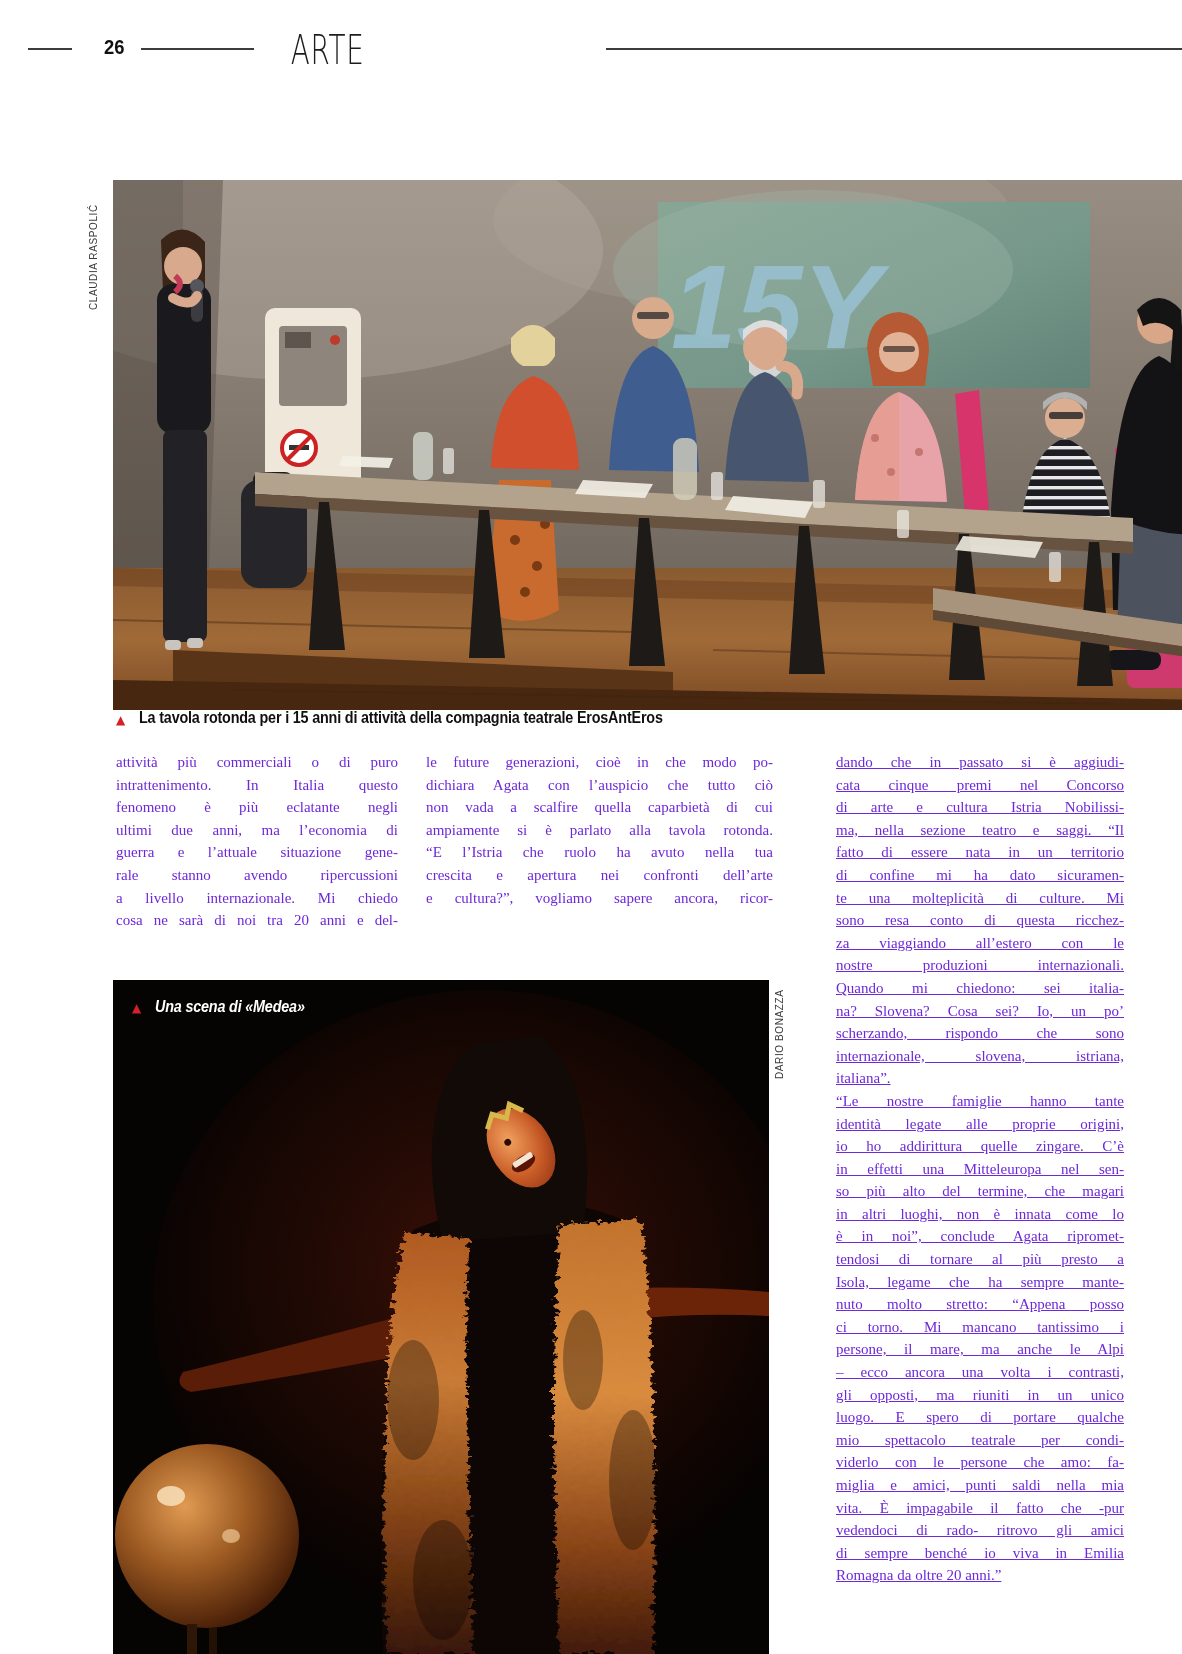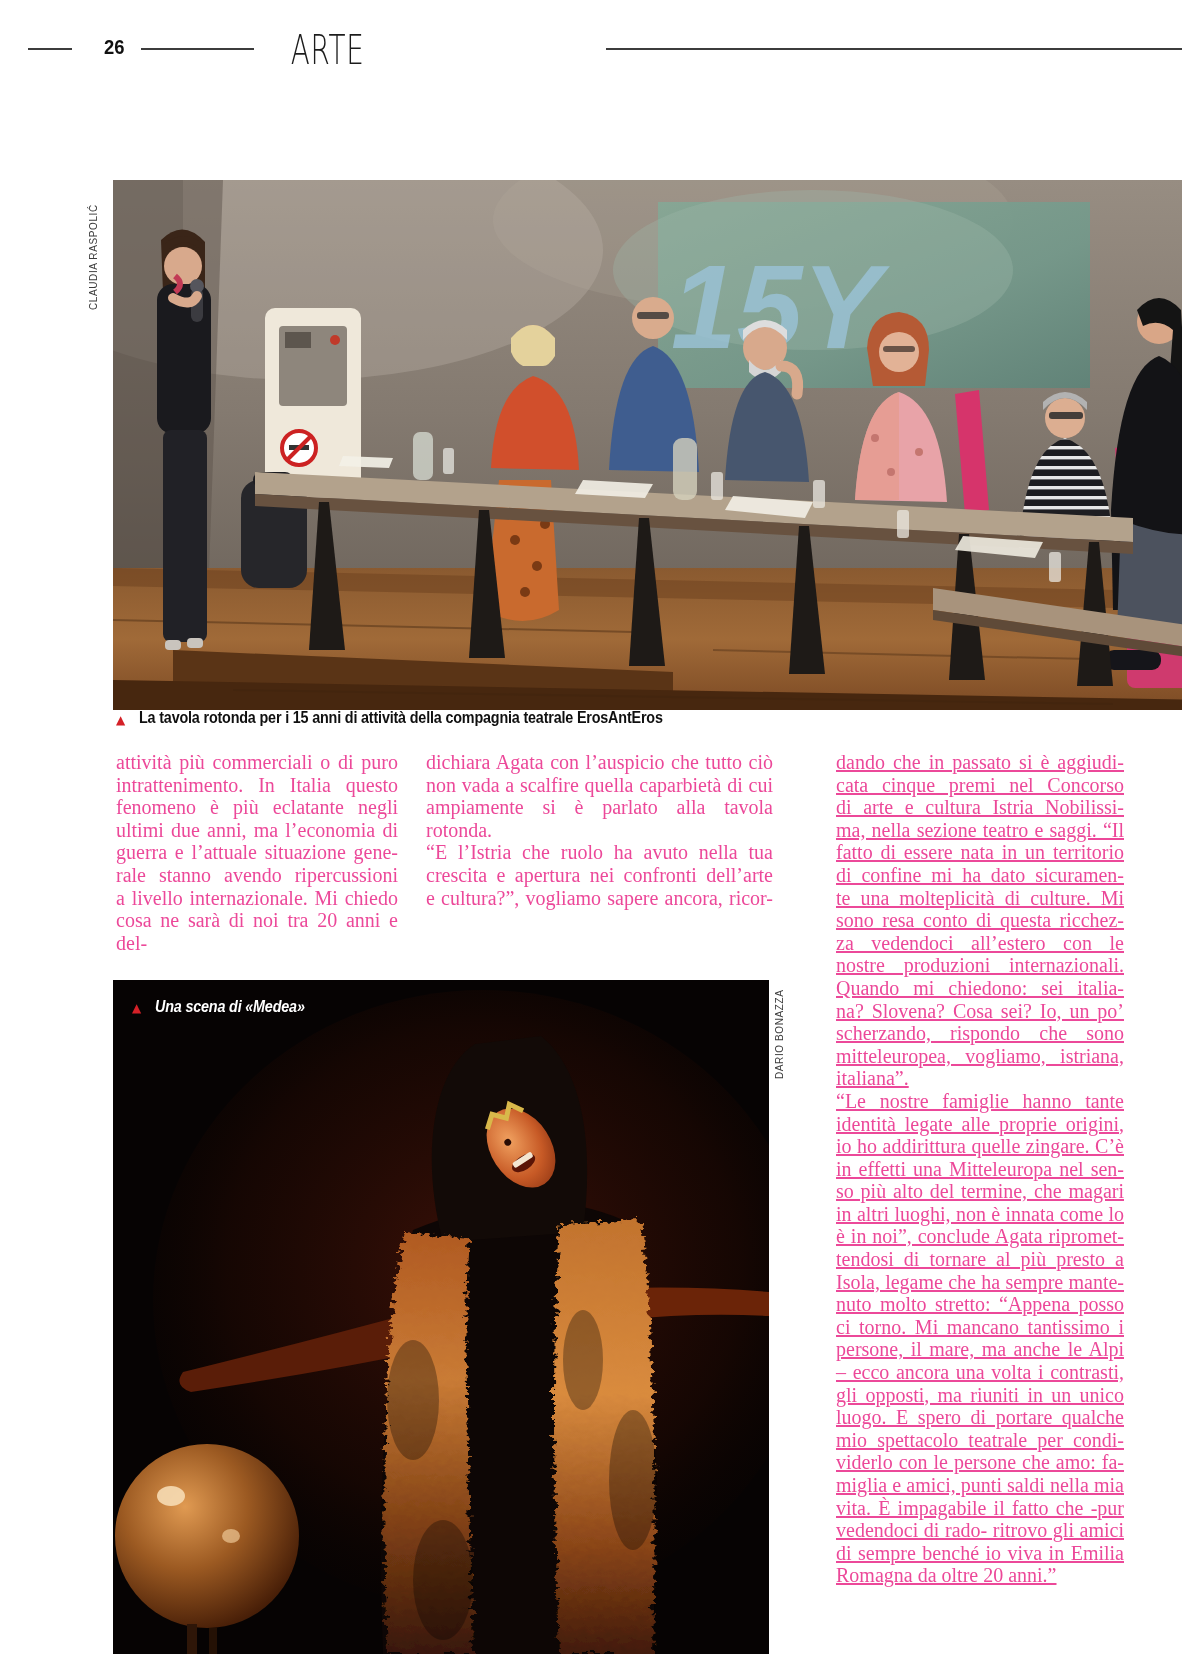--- a/index.html
+++ b/index.html
@@ -25,21 +25,21 @@
 
   
   .cap-marker{position:absolute;color:#d42027;font-size:12px;
               font-family:"DejaVu Sans",sans-serif;}
   .caption{position:absolute;font-family:"Liberation Sans","DejaVu Sans",sans-serif;
            font-weight:bold;font-size:16.5px;color:#101010;letter-spacing:-.2px;
            transform:scaleX(.87);transform-origin:left;white-space:nowrap;}
   .caption.light{color:#ffffff;}
 
   
-  .col{position:absolute;font-size:20px;line-height:22.6px;color:#ec4899;}
+  .col{position:absolute;font-size:15px;line-height:22.6px;color:#6d28d9;}
   .line{text-align:justify;text-align-last:justify;white-space:normal;}
   .line.end{text-align-last:left;}
 </style>
 </head>
 <body>
 
 <div class="page">
 
   <div class="rule" style="left:0;top:48px;width:44px;"></div>
   <div class="page-num" style="left:76px;top:36px;">26</div>
@@ -224,42 +224,43 @@
       <div class="line">attività più commerciali o di puro</div>
       <div class="line">intrattenimento. In Italia questo</div>
       <div class="line">fenomeno è più eclatante negli</div>
       <div class="line">ultimi due anni, ma l’economia di</div>
       <div class="line">guerra e l’attuale situazione gene-</div>
       <div class="line">rale stanno avendo ripercussioni</div>
       <div class="line">a livello internazionale. Mi chiedo</div>
       <div class="line">cosa ne sarà di noi tra 20 anni e del-</div>
     </div>
   <div class="col" style="left:398px;top:751px;width:347px;">
+      <div class="line">le future generazioni, cioè in che modo po-</div>
       <div class="line">dichiara Agata con l’auspicio che tutto ciò</div>
       <div class="line">non vada a scalfire quella caparbietà di cui</div>
       <div class="line">ampiamente si è parlato alla tavola rotonda.</div>
       <div class="line">“E l’Istria che ruolo ha avuto nella tua</div>
       <div class="line">crescita e apertura nei confronti dell’arte</div>
       <div class="line">e cultura?”, vogliamo sapere ancora, ricor-</div>
     </div>
   <div class="col" style="left:808px;top:751px;width:288px;text-decoration:underline;">
       <div class="line">dando che in passato si è aggiudi-</div>
       <div class="line">cata cinque premi nel Concorso</div>
       <div class="line">di arte e cultura Istria Nobilissi-</div>
       <div class="line">ma, nella sezione teatro e saggi. “Il</div>
       <div class="line">fatto di essere nata in un territorio</div>
       <div class="line">di confine mi ha dato sicuramen-</div>
       <div class="line">te una molteplicità di culture. Mi</div>
       <div class="line">sono resa conto di questa ricchez-</div>
-      <div class="line">za vedendoci all’estero con le</div>
+      <div class="line">za viaggiando all’estero con le</div>
       <div class="line">nostre produzioni internazionali.</div>
       <div class="line">Quando mi chiedono: sei italia-</div>
       <div class="line">na? Slovena? Cosa sei? Io, un po’</div>
       <div class="line">scherzando, rispondo che sono</div>
-      <div class="line">mitteleuropea, vogliamo, istriana,</div>
+      <div class="line">internazionale, slovena, istriana,</div>
       <div class="line end">italiana”.</div>
       <div class="line">“Le nostre famiglie hanno tante</div>
       <div class="line">identità legate alle proprie origini,</div>
       <div class="line">io ho addirittura quelle zingare. C’è</div>
       <div class="line">in effetti una Mitteleuropa nel sen-</div>
       <div class="line">so più alto del termine, che magari</div>
       <div class="line">in altri luoghi, non è innata come lo</div>
       <div class="line">è in noi”, conclude Agata ripromet-</div>
       <div class="line">tendosi di tornare al più presto a</div>
       <div class="line">Isola, legame che ha sempre mante-</div>

